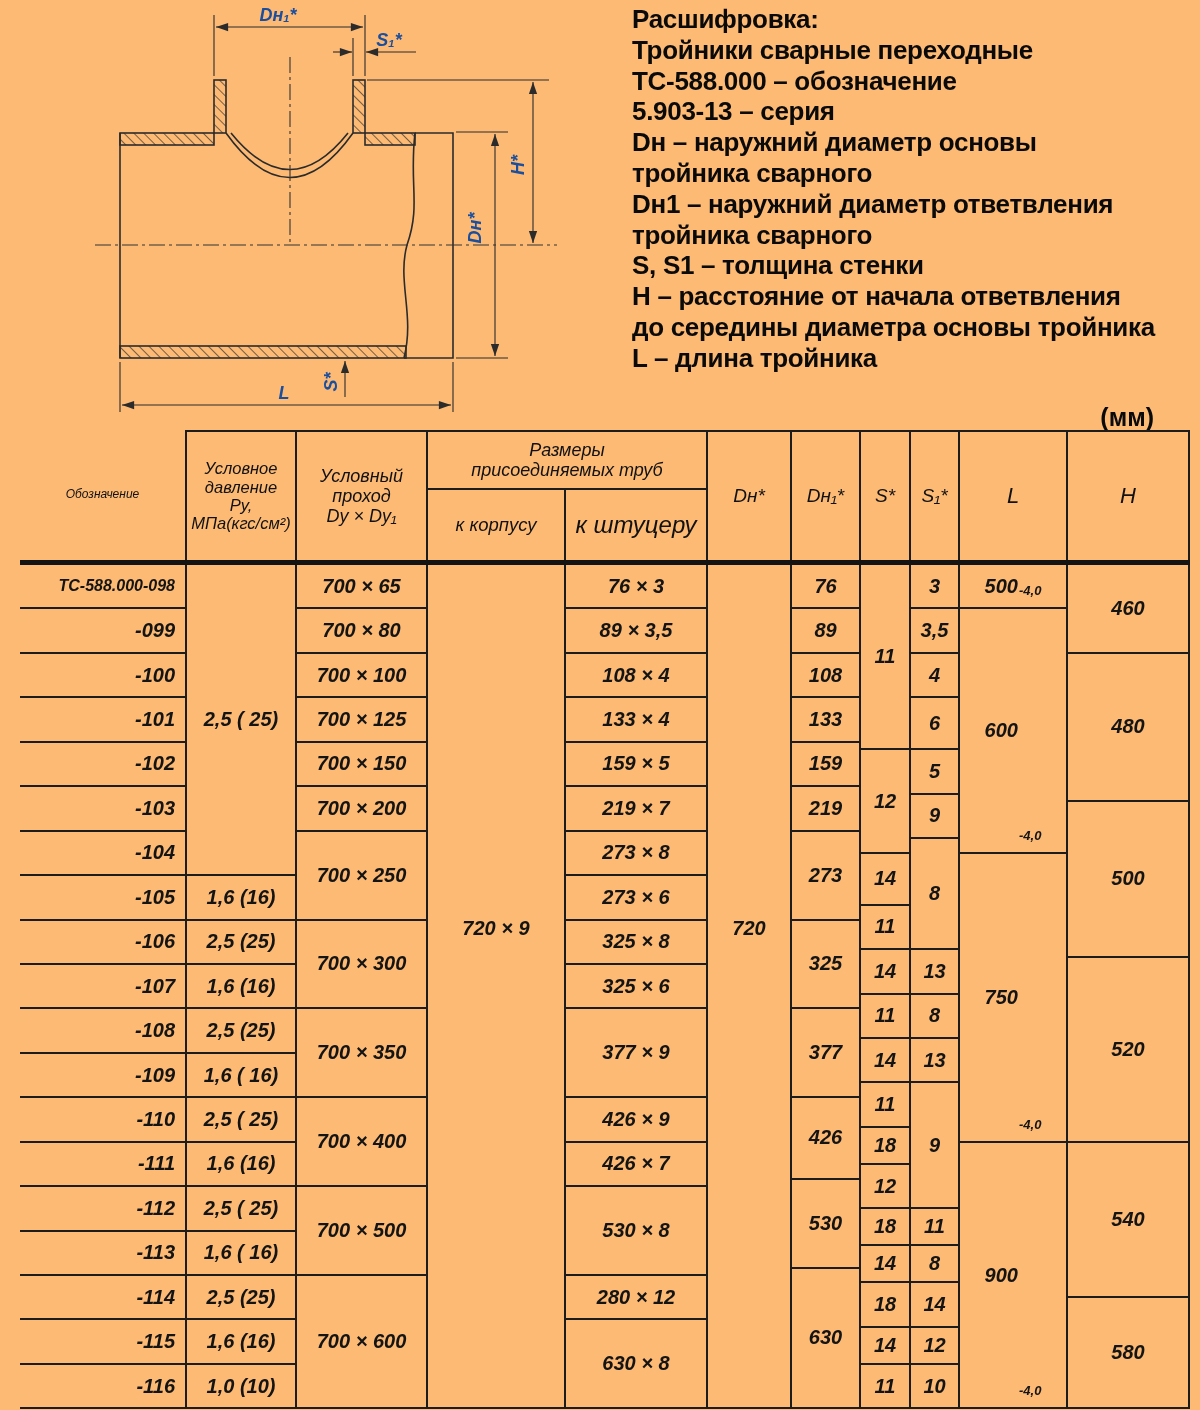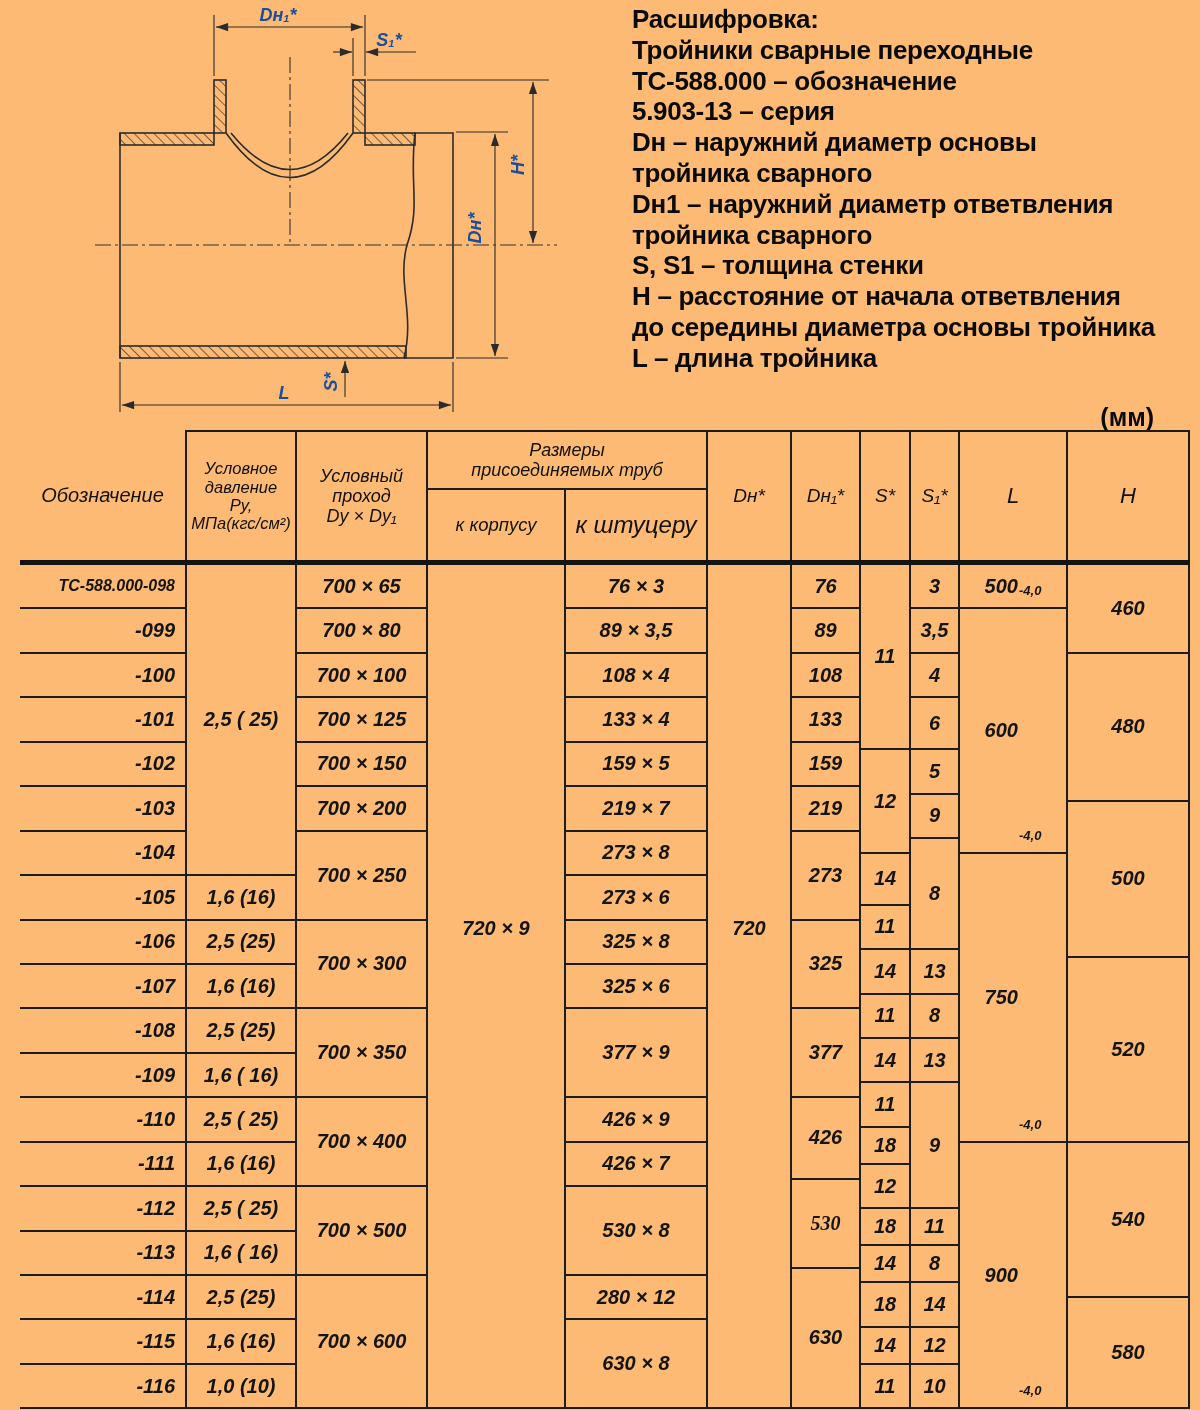--- a/index.html
+++ b/index.html
@@ -18,21 +18,21 @@
   
   #table{position:absolute;left:20px;top:430px;width:1170px;}
   #thead{display:grid;
          grid-template-columns:167px 110px 131px 138px 142px 84px 69px 50px 49px 108px 122px;
          grid-template-rows:60px 70px;
          border-bottom:5px solid #141414;}
   .hc{box-sizing:border-box;border-right:2px solid #1c1c1c;border-top:2px solid #1c1c1c;
       display:flex;flex-direction:column;align-items:center;justify-content:center;
       font-style:italic;text-align:center;line-height:1.12;}
   .hc span{display:block;}
-  .c1{grid-column:1;grid-row:1/3;border-top:none;font-size:20px;}
+  .c1{grid-column:1;grid-row:1/3;border-top:none;font-size:12px;}
   .c2{grid-column:2;grid-row:1/3;font-size:16.5px;}
   .c3{grid-column:3;grid-row:1/3;font-size:18px;}
   .grp{grid-column:4/6;grid-row:1;font-size:18px;border-bottom:2px solid #1c1c1c;}
   .c4{grid-column:4;grid-row:2;border-top:none;font-size:18.5px;}
   .c5{grid-column:5;grid-row:2;border-top:none;font-size:24px;}
   .c6{grid-column:6;grid-row:1/3;font-size:19px;}
   .c7{grid-column:7;grid-row:1/3;font-size:19px;}
   .c8{grid-column:8;grid-row:1/3;font-size:19px;}
   .c9{grid-column:9;grid-row:1/3;font-size:19px;}
   .c10{grid-column:10;grid-row:1/3;font-size:22px;}
@@ -244,21 +244,21 @@
         <div class="cell" style="grid-area: 1 / 7 / 7;">76</div>
         <div class="cell" style="grid-area: 7 / 7 / 13;">89</div>
         <div class="cell" style="grid-area: 13 / 7 / 19;">108</div>
         <div class="cell" style="grid-area: 19 / 7 / 25;">133</div>
         <div class="cell" style="grid-area: 25 / 7 / 31;">159</div>
         <div class="cell" style="grid-area: 31 / 7 / 37;">219</div>
         <div class="cell" style="grid-area: 37 / 7 / 49;">273</div>
         <div class="cell" style="grid-area: 49 / 7 / 61;">325</div>
         <div class="cell" style="grid-area: 61 / 7 / 73;">377</div>
         <div class="cell" style="grid-area: 73 / 7 / 84;">426</div>
-        <div class="cell" style="grid-area: 84 / 7 / 96; font-family: Liberation Serif, serif;">530</div>
+        <div class="cell" style="grid-area: 84 / 7 / 96;">530</div>
         <div class="cell" style="grid-area: 96 / 7 / 115;">630</div>
         <div class="cell" style="grid-area: 1 / 8 / 26;">11</div>
         <div class="cell" style="grid-area: 26 / 8 / 40;">12</div>
         <div class="cell" style="grid-area: 40 / 8 / 47;">14</div>
         <div class="cell" style="grid-area: 47 / 8 / 53;">11</div>
         <div class="cell" style="grid-area: 53 / 8 / 59;">14</div>
         <div class="cell" style="grid-area: 59 / 8 / 65;">11</div>
         <div class="cell" style="grid-area: 65 / 8 / 71;">14</div>
         <div class="cell" style="grid-area: 71 / 8 / 77;">11</div>
         <div class="cell" style="grid-area: 77 / 8 / 82;">18</div>

